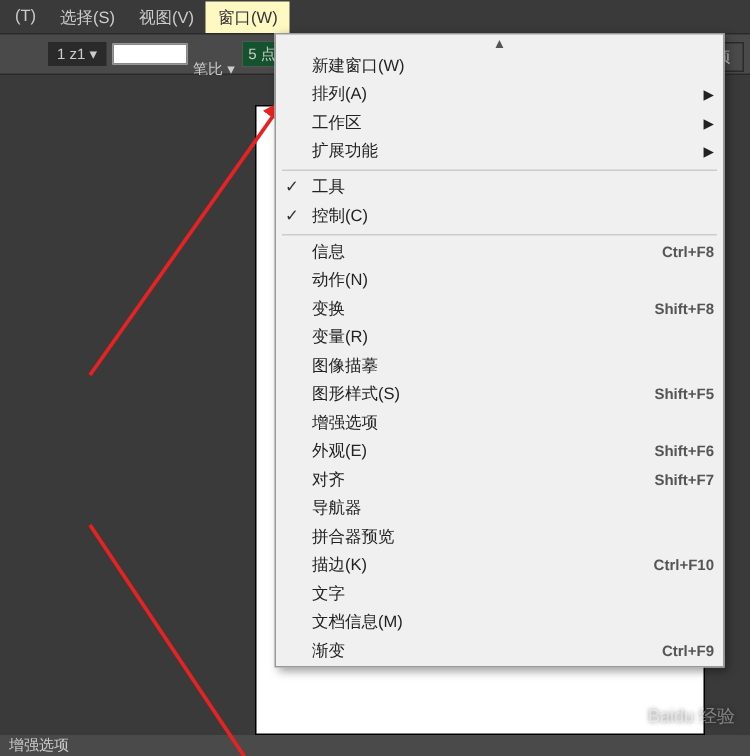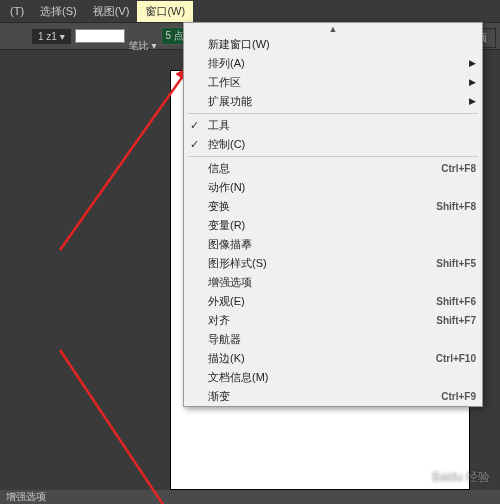--- a/index.html
+++ b/index.html
@@ -118,22 +118,28 @@
         <span class="shortcut">Shift+F6</span>
       </div>
       <div class="menu-item">
         <span>对齐</span>
         <span class="shortcut">Shift+F7</span>
       </div>
       <div class="menu-item">
         <span>导航器</span>
       </div>
       <div class="menu-item">
+        <span>拼合器预览</span>
+      </div>
+      <div class="menu-item">
         <span>描边(K)</span>
         <span class="shortcut">Ctrl+F10</span>
+      </div>
+      <div class="menu-item">
+        <span>文字</span>
       </div>
       <div class="menu-item">
         <span>文档信息(M)</span>
       </div>
       <div class="menu-item">
         <span>渐变</span>
         <span class="shortcut">Ctrl+F9</span>
       </div>
     </div>
 

